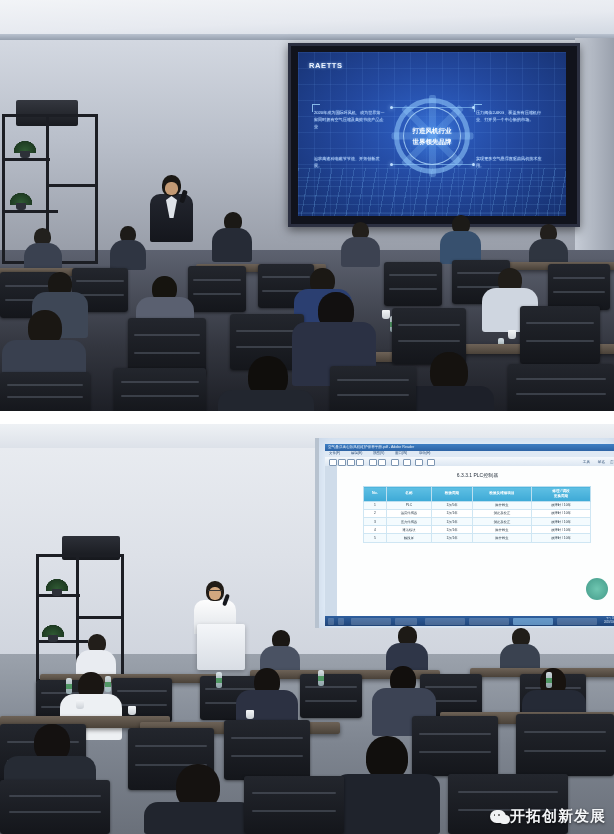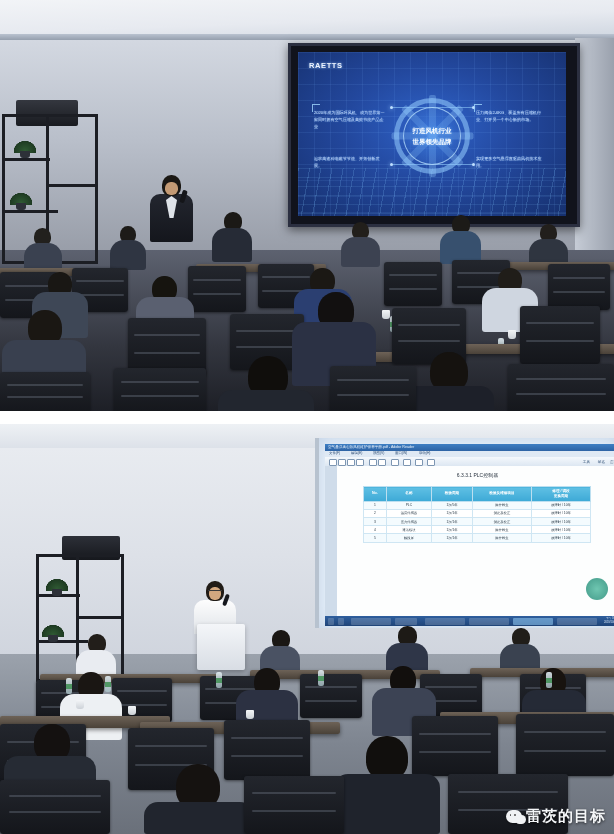--- a/index.html
+++ b/index.html
@@ -515,16 +515,16 @@
 
     <div class="chair" style="left:0px;top:356px;width:110px;height:54px;"></div>
     <div class="chair" style="left:244px;top:352px;width:100px;height:58px;"></div>
     <div class="chair" style="left:448px;top:350px;width:120px;height:60px;"></div>
 
     <div class="wm">
       <div class="wm-icon">
           <i></i>
           <i class="d2"></i>
         </div>
-      <div class="wm-text">雷茨的目标</div>
+      <div class="wm-text">开拓创新发展</div>
     </div>
   </div>
 </div>
 
 </body></html>

